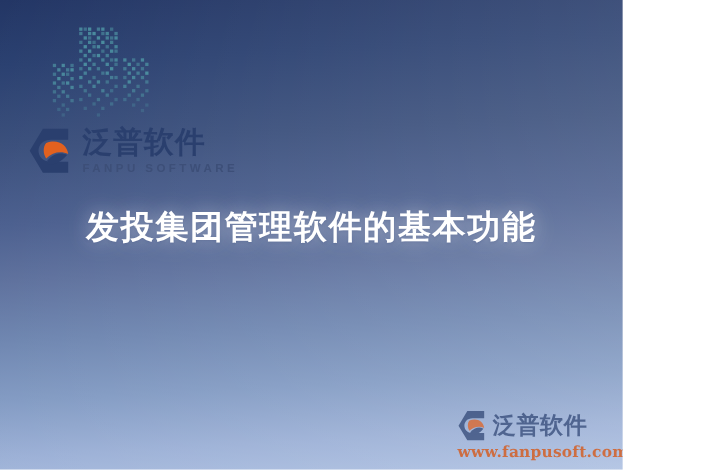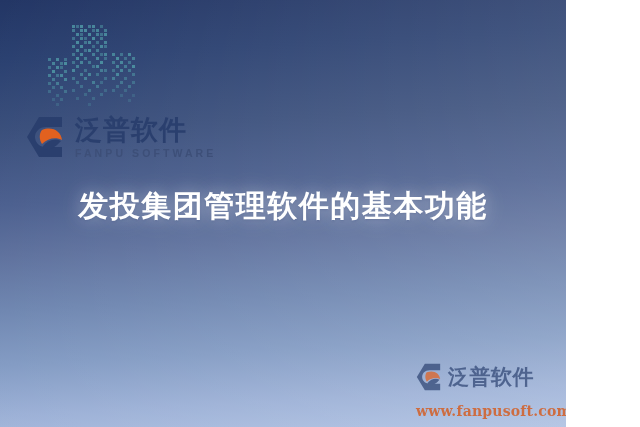--- a/index.html
+++ b/index.html
@@ -126,21 +126,21 @@
   .wm-mark { width: 27px; height: 28px; display: block; }
   .wm-cn {
     font-size: 21px;
     font-weight: 700;
     color: #2f4574;
     letter-spacing: 0.5px;
     line-height: 1;
     font-family: "DejaVu Sans", "Liberation Sans", sans-serif;
   }
   .wm-url {
-    margin-top: 12px;
+    margin-top: 2px;
     text-align: left;
     font-size: 14px;
     font-weight: 700;
     color: #d2622c;
     letter-spacing: 0.2px;
     font-family: "DejaVu Serif", "Liberation Serif", serif;
     opacity: 0.88;
   }
 </style>
 </head>

